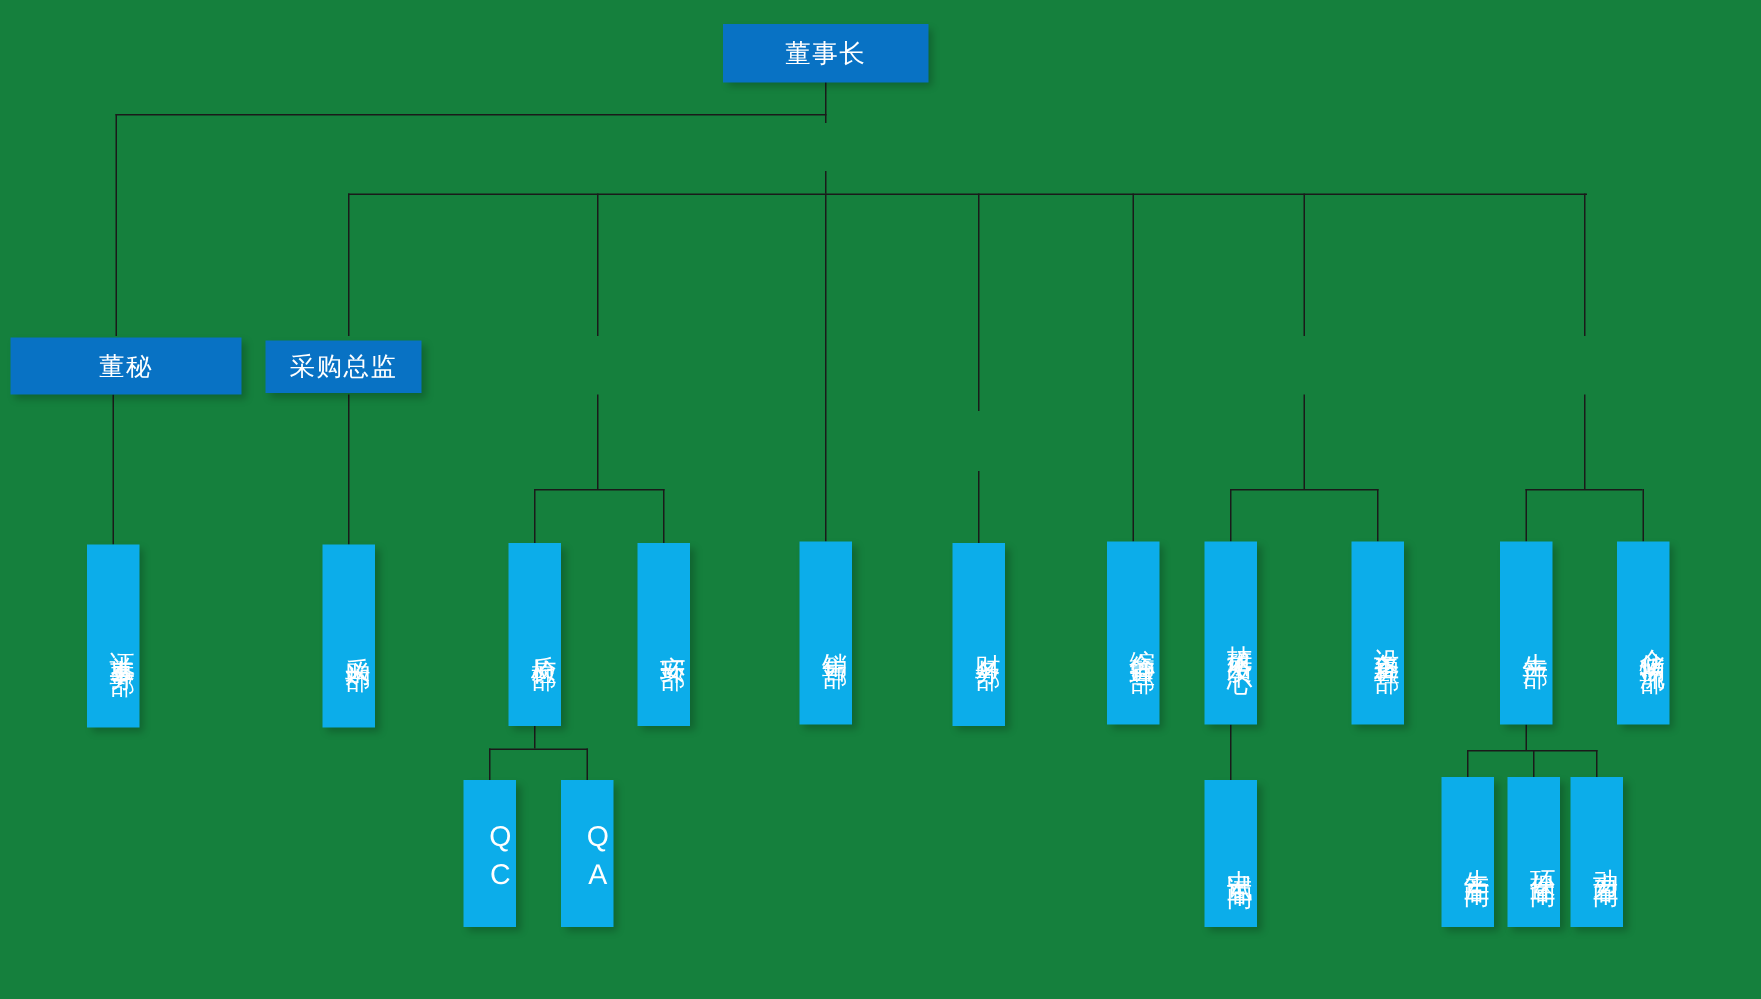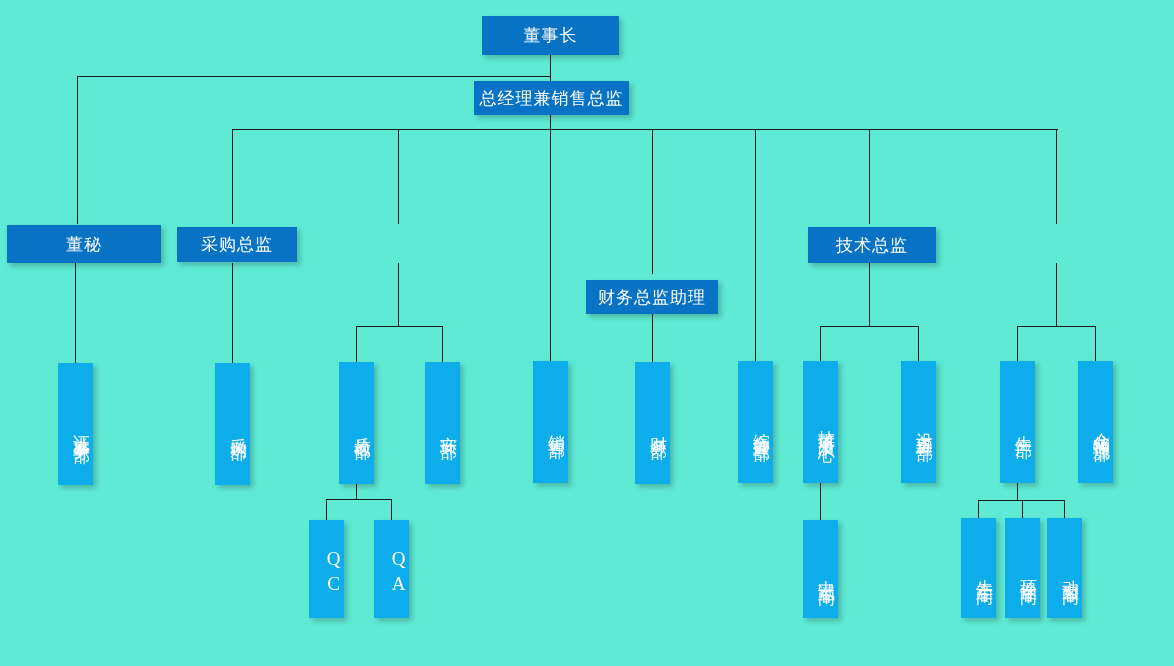--- a/index.html
+++ b/index.html
@@ -7,23 +7,22 @@
     padding: 0;
     background: #f1f1f1;
   }
   body {
     font-family: "Liberation Sans", "DejaVu Sans", sans-serif;
   }
   #chart-root {
     position: relative;
     width: 1174px;
     height: 666px;
-    background: #5eead4;
+    background: #15803d;
     overflow: hidden;
-    font-family: Liberation Serif, serif;
   }
   .node {
     position: absolute;
     box-sizing: border-box;
     color: #ffffff;
     display: flex;
     align-items: center;
     justify-content: center;
     text-align: center;
     box-shadow: 3px 3px 5px rgba(0,0,0,0.22);
@@ -110,30 +109,27 @@
   <div class="connector v" style="left:1095px; top:326px; height:35px;"></div>
 
   <div class="connector v" style="left:1017px; top:483px; height:17px;"></div>
   <div class="connector h" style="left:978px; top:500px; width:87px;"></div>
   <div class="connector v" style="left:978px; top:500px; height:18px;"></div>
   <div class="connector v" style="left:1022px; top:500px; height:18px;"></div>
   <div class="connector v" style="left:1064px; top:500px; height:18px;"></div>
 
   <div class="node lvl-exec" style="left:482px; top:16px; width:137px; height:39px;">董事长</div>
 
-  <div class="node lvl-exec" style="left:474px; top:81px; width:155px; height:34px;">总经理兼销售总监</div>
 
   <div class="node lvl-exec" style="left:7px; top:225px; width:154px; height:38px;">董秘</div>
 
-  <div class="node lvl-exec" style="left:177px; top:227px; width:120px; height:35px;">采购总监</div>
+  <div class="node lvl-exec" style="left:177px; top:227px; width:104px; height:35px;">采购总监</div>
 
 
-  <div class="node lvl-exec" style="left:586px; top:280px; width:132px; height:34px;">财务总监助理</div>
 
-  <div class="node lvl-exec" style="left:808px; top:227px; width:128px; height:36px;">技术总监</div>
 
 
   <div class="node lvl-dept" style="left:58px; top:363px; width:35px; height:122px;">证券事务部</div>
 
   <div class="node lvl-dept" style="left:215px; top:363px; width:35px; height:122px;">采购部</div>
 
   <div class="node lvl-dept" style="left:339px; top:362px; width:35px; height:122px;">质检部</div>
 
   <div class="node lvl-dept" style="left:425px; top:362px; width:35px; height:122px;">安环部</div>
 

